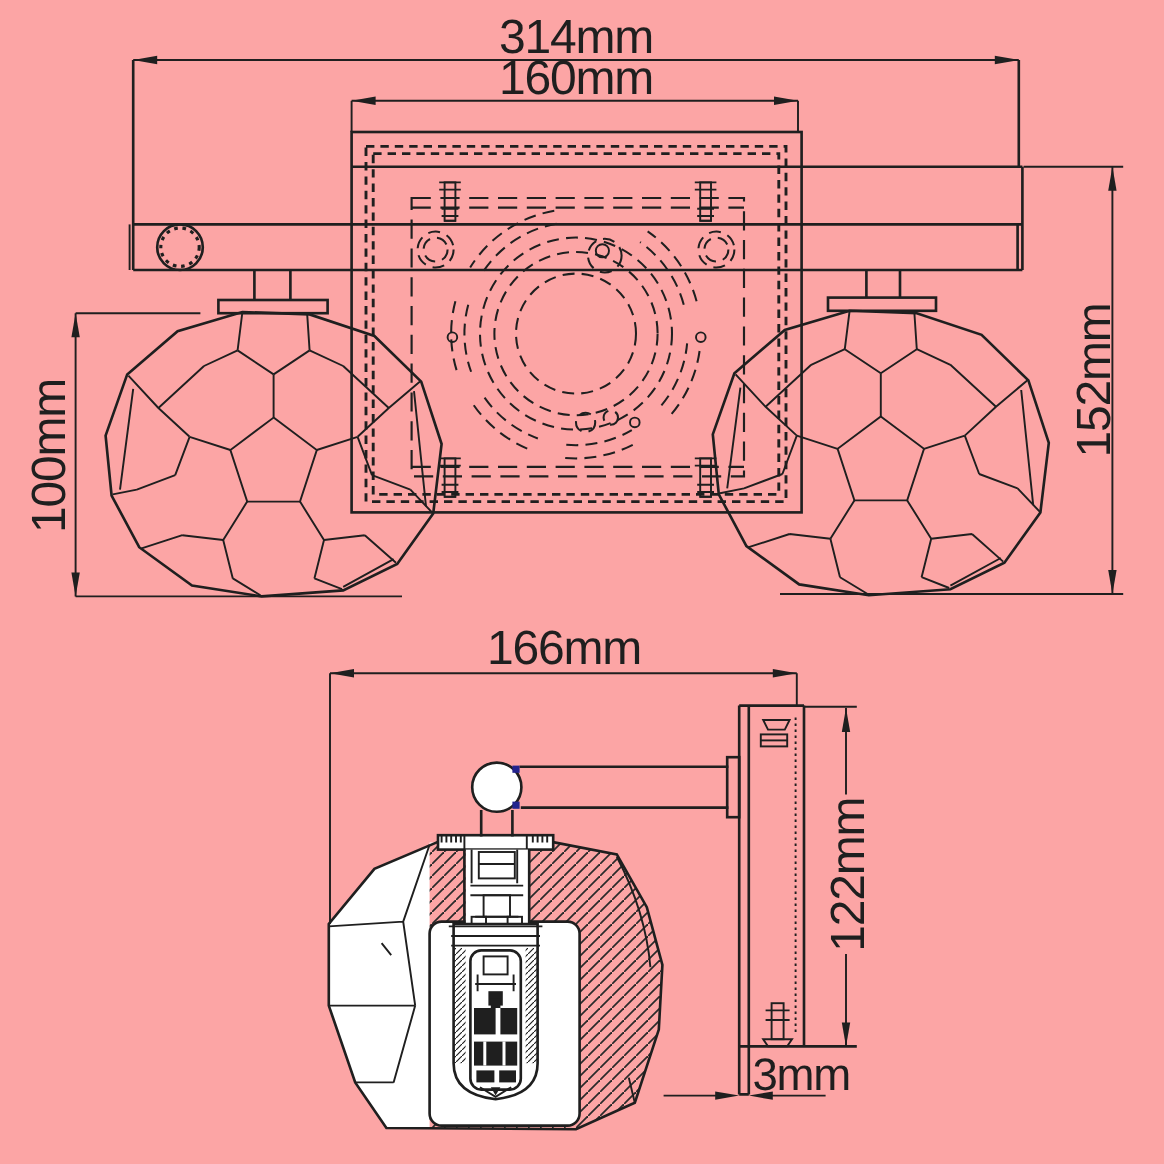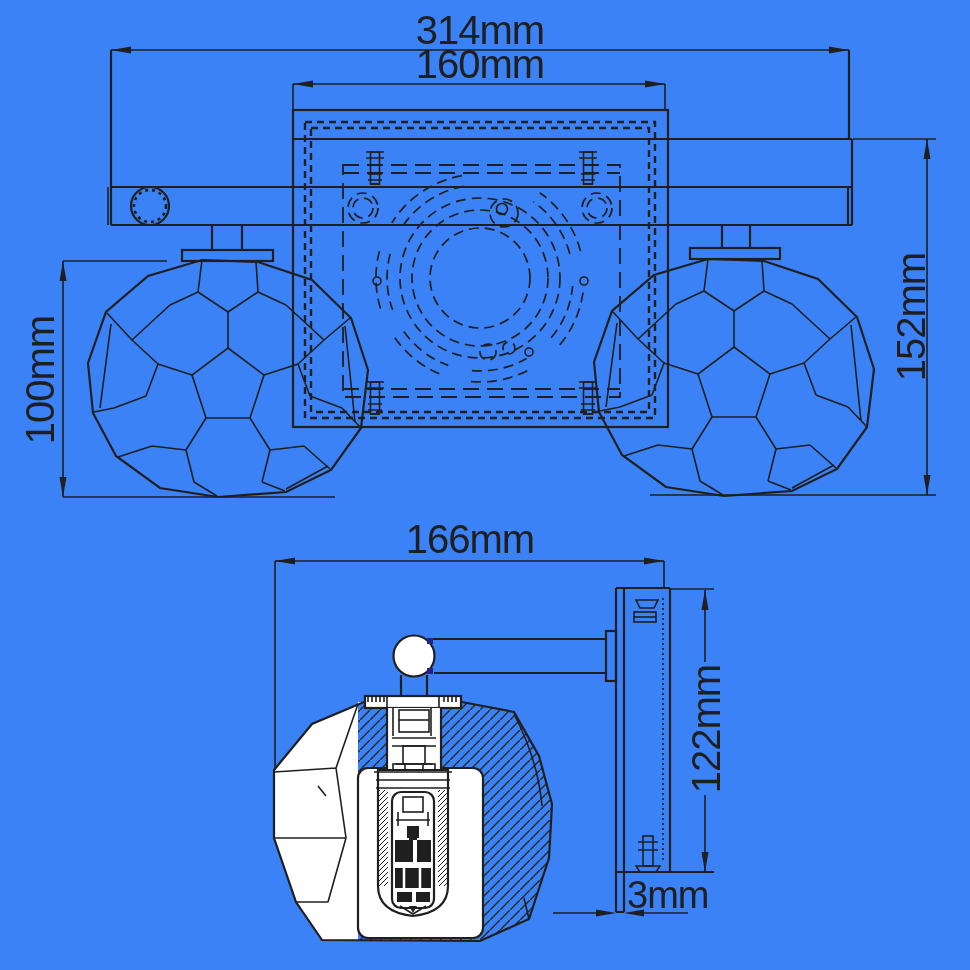--- a/index.html
+++ b/index.html
@@ -1,17 +1,17 @@
 <!DOCTYPE html>
 <html><head>
 <meta charset="utf-8">
 <style>
   html,body{margin:0;padding:0;background:#ffffff;}
   body{width:970px;height:970px;font-family:"Liberation Sans",sans-serif;}
-  .canvas{position:relative;width:970px;height:970px;background:#3b82f6;overflow:hidden;}
+  .canvas{position:relative;width:970px;height:970px;background:#fca5a5;overflow:hidden;}
   svg{display:block;}
   .dim-text{font-family:"Liberation Sans",sans-serif;font-size:40px;fill:#1f1f1f;letter-spacing:-1px;}
   .dim-text-small{font-family:"Liberation Sans",sans-serif;font-size:38px;fill:#1f1f1f;letter-spacing:-1px;}
   .ln{stroke:#1f1f1f;fill:none;stroke-width:2.2;}
   .ln-thin{stroke:#1f1f1f;fill:none;stroke-width:1.6;}
   .dim{stroke:#1f1f1f;fill:none;stroke-width:1.6;}
   .arrow{fill:#1f1f1f;stroke:none;}
   .hidb{stroke:#1f1f1f;fill:none;stroke-width:2.4;stroke-dasharray:7 5;}
   .hidl{stroke:#1f1f1f;fill:none;stroke-width:1.8;stroke-dasharray:16 8;}
   .hidc{stroke:#1f1f1f;fill:none;stroke-width:1.7;stroke-dasharray:10 6;}

